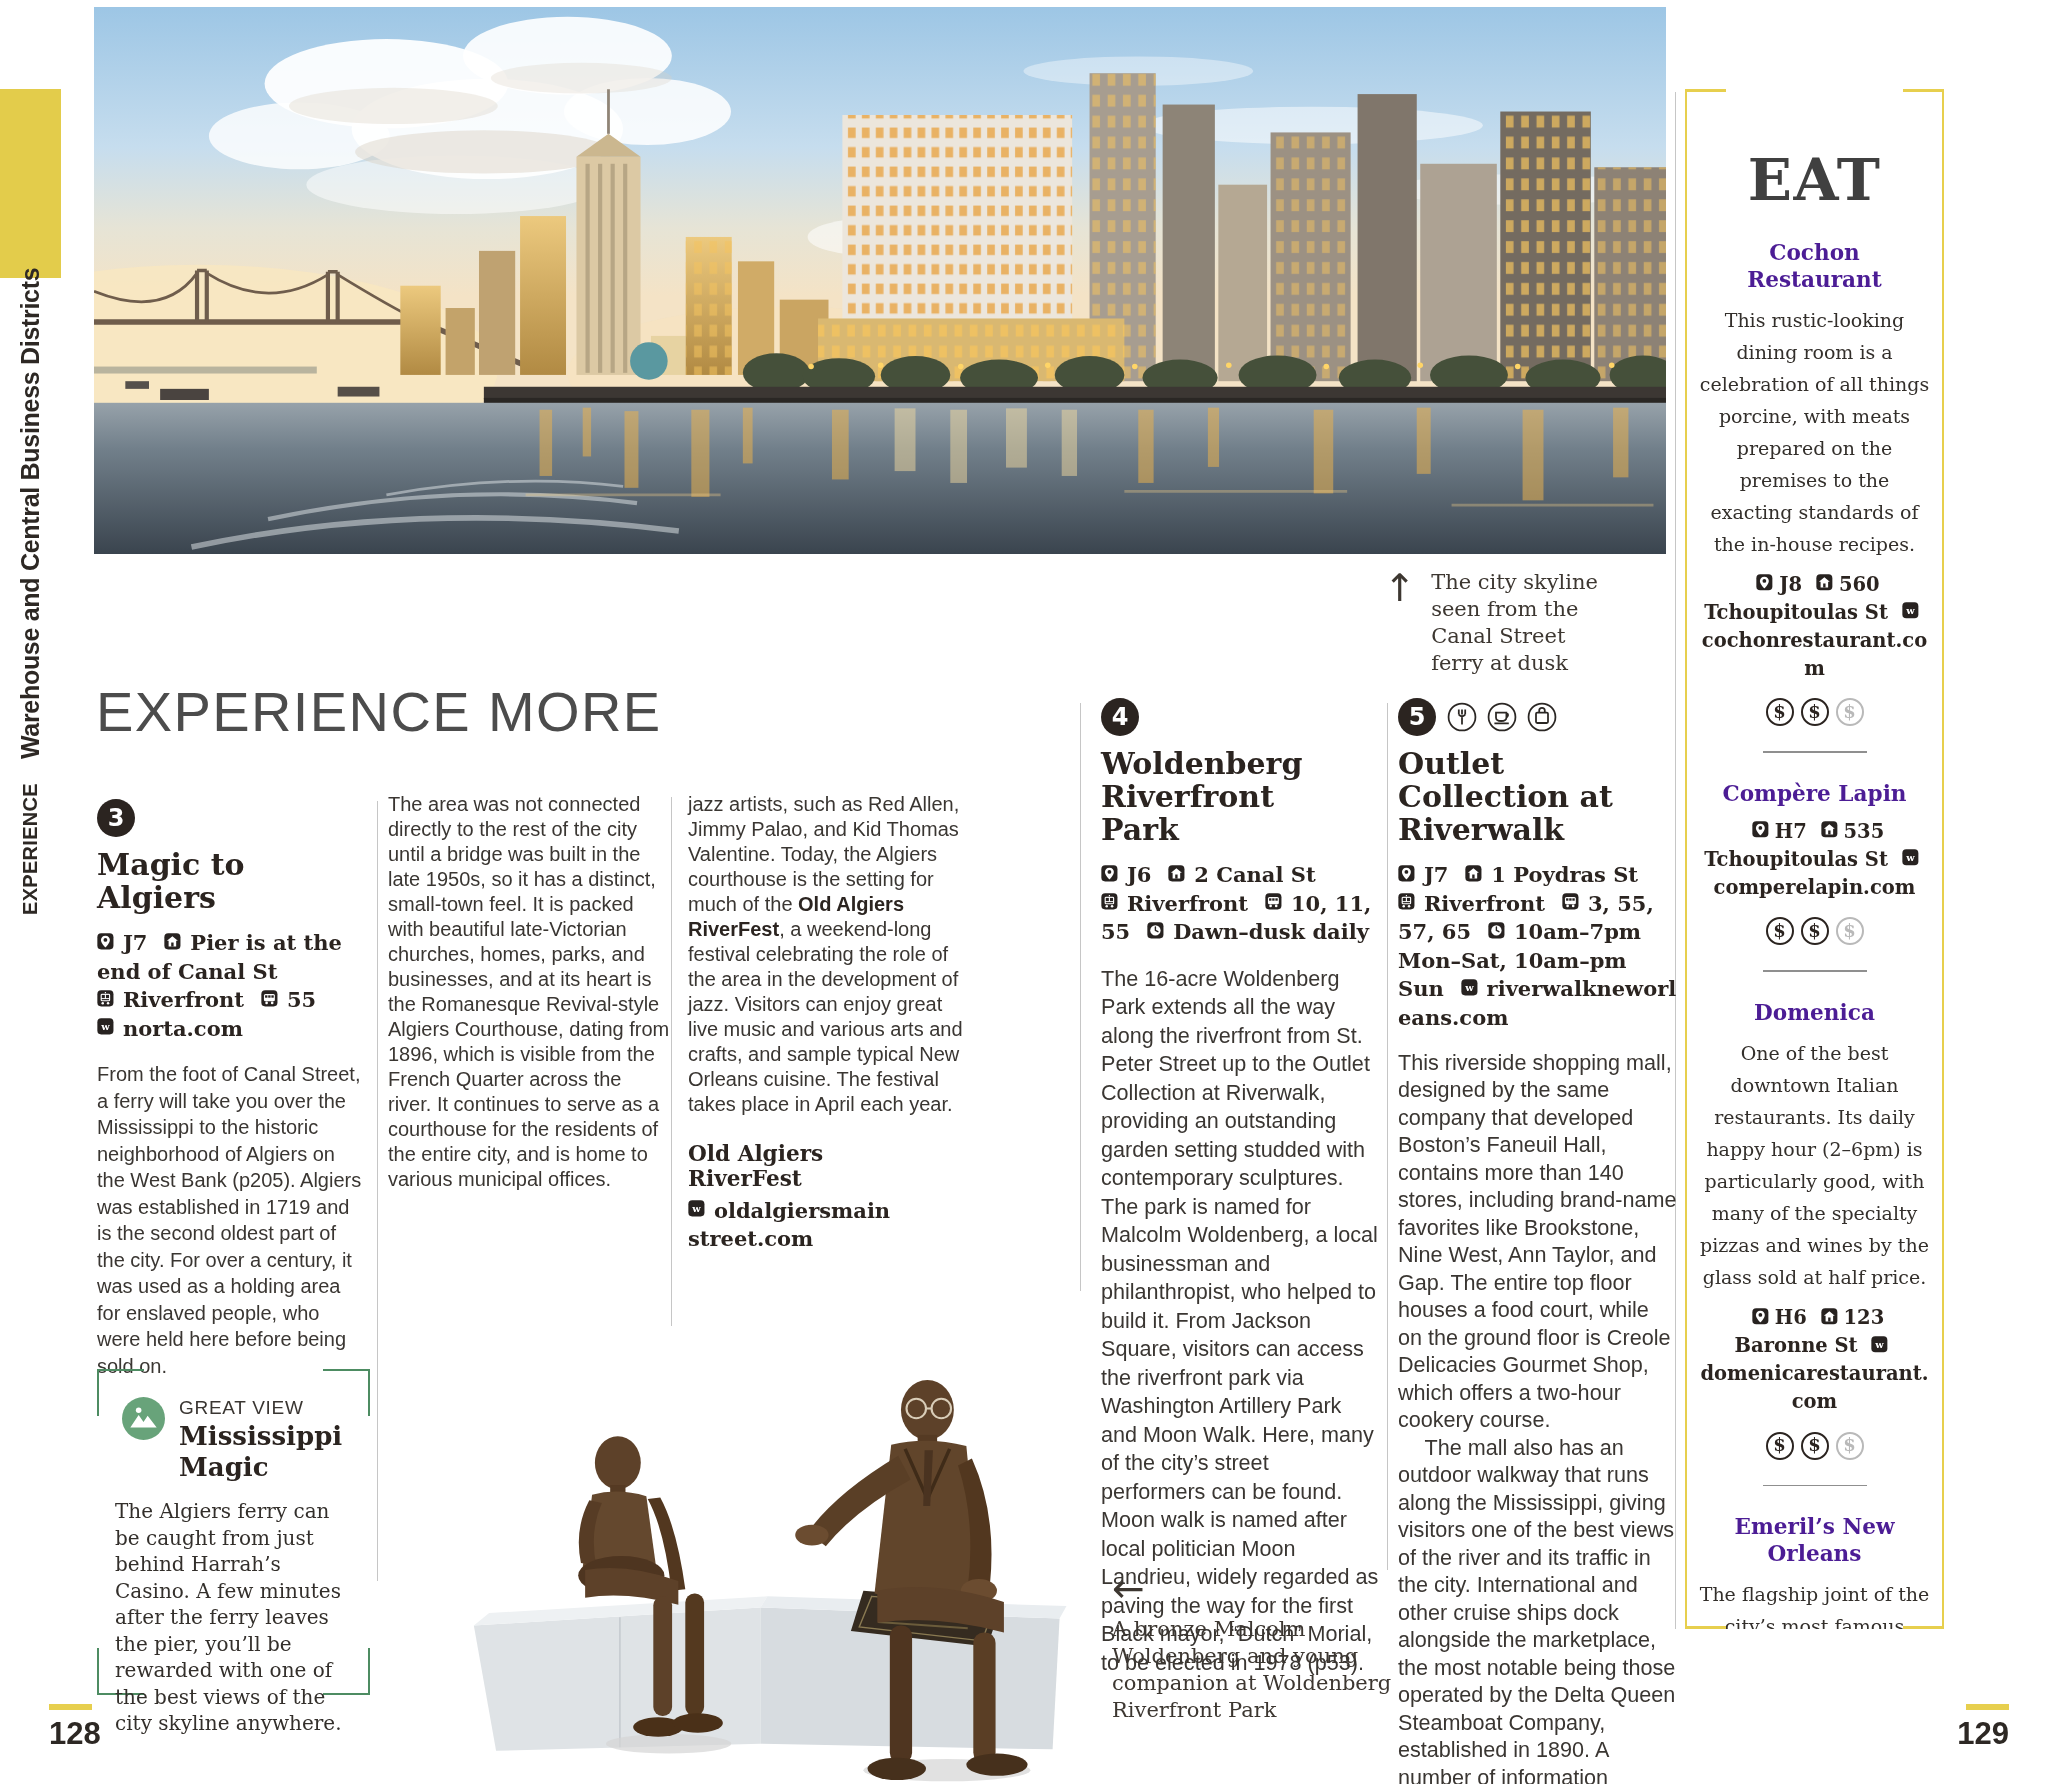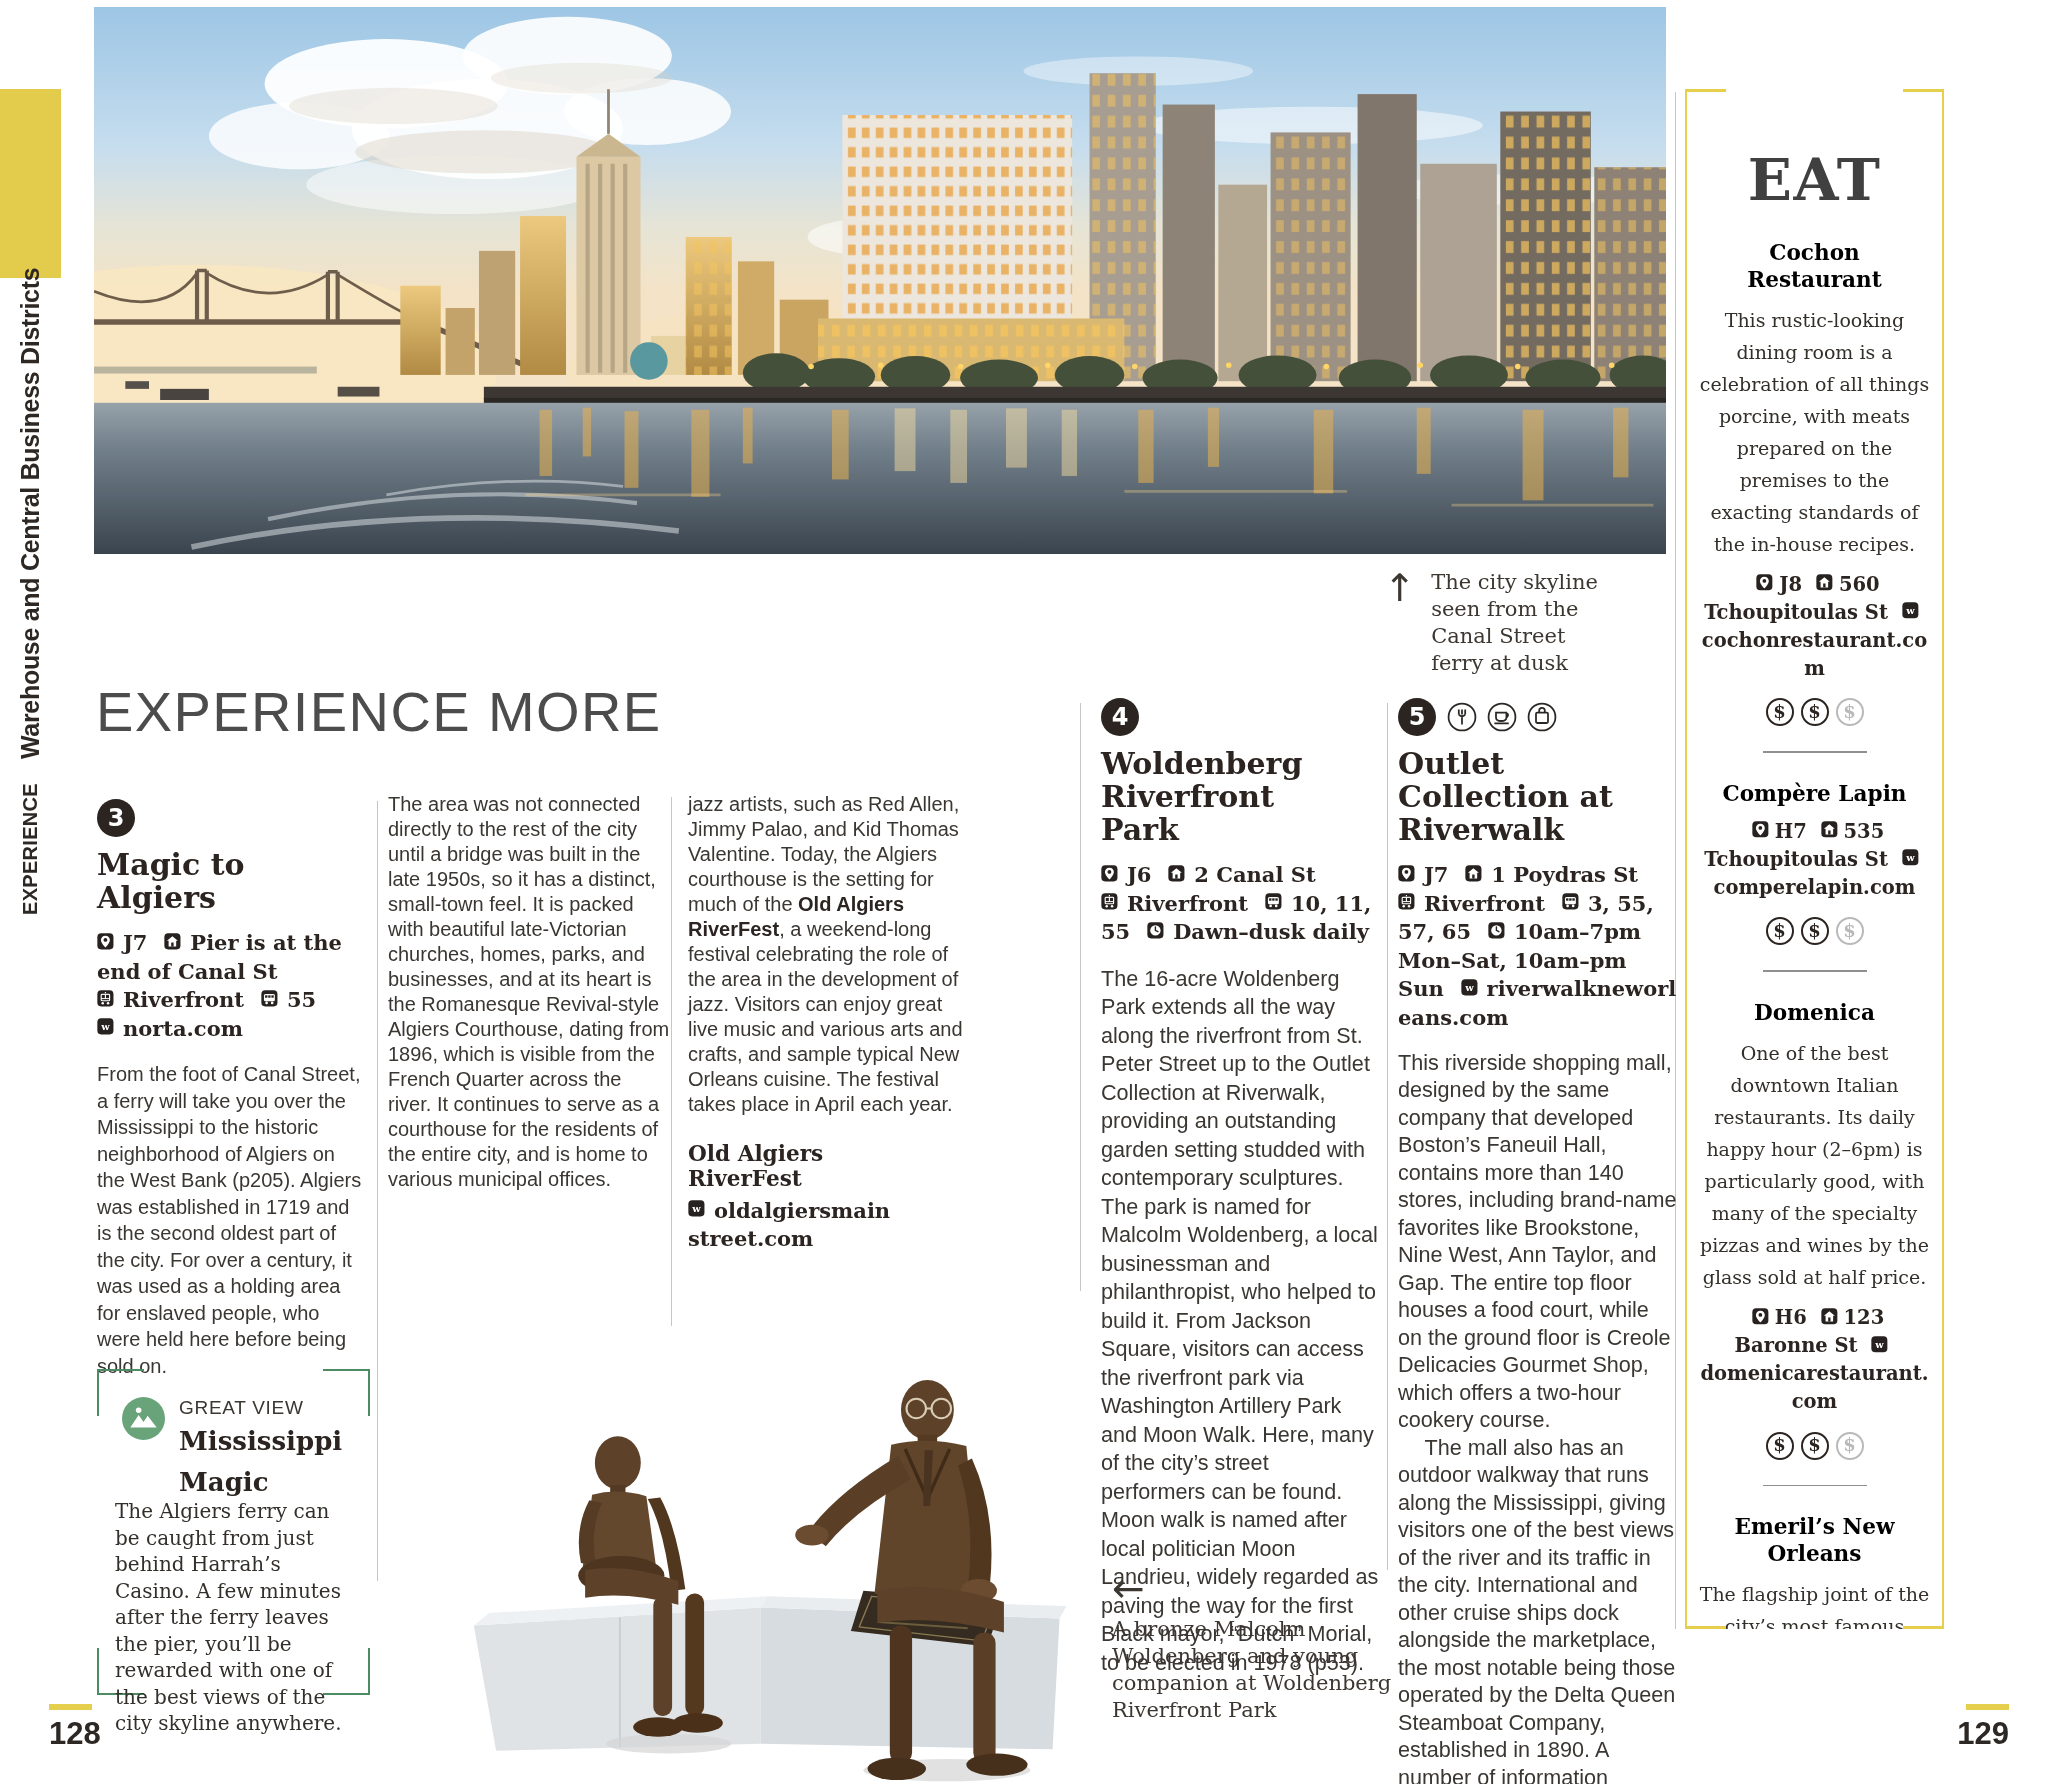--- a/index.html
+++ b/index.html
@@ -62,41 +62,41 @@
   
   .gv{position:absolute;left:97px;top:1369px;width:273px;height:326px;}
   .gv .corner{position:absolute;width:45px;height:45px;}
   .gv .tl{left:0;top:0;border-left:2.1px solid #4d8c62;border-top:2.1px solid #4d8c62;}
   .gv .tr{right:0;top:0;border-right:2.1px solid #4d8c62;border-top:2.1px solid #4d8c62;}
   .gv .bl{left:0;bottom:0;border-left:2.1px solid #4d8c62;border-bottom:2.1px solid #4d8c62;}
   .gv .br{right:0;bottom:0;border-right:2.1px solid #4d8c62;border-bottom:2.1px solid #4d8c62;}
   .gv-icon{position:absolute;left:25px;top:28px;width:43px;height:43px;}
   .gv-label{position:absolute;left:82px;top:28px;font-size:19px;letter-spacing:0.7px;color:#3a3632;}
   .gv-title{position:absolute;left:82px;top:52px;font-family:"DejaVu Serif",serif;font-weight:bold;
-            font-size:26px;line-height:41px;color:#2b2420;}
+            font-size:26px;line-height:31px;color:#2b2420;}
   .gv-body{position:absolute;left:18px;top:129px;width:239px;
            font-family:"DejaVu Serif",serif;font-size:20px;line-height:26.5px;color:#332f2b;}
 
   
   .statue{position:absolute;left:446px;top:1289px;width:640px;height:495px;}
   .statue svg{width:100%;height:100%;display:block;}
 
   
   .eat{position:absolute;left:1685px;top:89px;width:259px;height:1540px;
        border-left:2.8px solid #e7cf4e;border-right:2.8px solid #e7cf4e;box-sizing:border-box;
        overflow:hidden;}
   .eat::before,.eat::after{content:"";position:absolute;left:0;right:0;height:2.8px;
        background:linear-gradient(to right,#e7cf4e 0 39px,transparent 39px calc(100% - 39px),#e7cf4e calc(100% - 39px));}
   .eat::before{top:0;}
   .eat::after{bottom:0;}
   .eat-inner{padding:60px 12.5px 14px 12.5px;display:flex;flex-direction:column;align-items:center;}
   .eat-title{font-family:"DejaVu Serif",serif;font-weight:bold;font-size:58px;letter-spacing:1.4px;
              color:#404040;line-height:63px;}
   .rest{margin-top:28px;text-align:center;}
-  .rest .rname{font-family:"DejaVu Serif",serif;font-weight:bold;font-size:21.6px;color:#000000;line-height:26.5px;}
+  .rest .rname{font-family:"DejaVu Serif",serif;font-weight:bold;font-size:21.6px;color:#4c1d95;line-height:26.5px;}
   .rest .rdesc{font-family:"DejaVu Serif",serif;font-size:19px;line-height:32px;color:#332f2b;margin-top:11px;}
   .rest .rinfo{font-family:"DejaVu Serif",serif;font-weight:bold;font-size:19.5px;line-height:28px;
                color:#2b2420;margin-top:11px;word-break:break-word;}
   .rest .rinfo .ic{width:19.5px;height:19.5px;vertical-align:-2.8px;margin:0 3.5px 0 7px;}
   .price{margin-top:15.3px;display:flex;gap:7px;justify-content:center;}
   .dollar{width:28px;height:28px;border-radius:50%;border:2.1px solid #2b2420;color:#2b2420;
           font-family:"DejaVu Serif",serif;font-weight:bold;font-size:18px;line-height:26.5px;
           display:inline-flex;align-items:center;justify-content:center;box-sizing:border-box;}
   .dollar.off{border-color:#b9b9b9;color:#b9b9b9;}
   .rdiv{width:104px;height:1.4px;background:#8f8f8f;margin-top:25px;}

